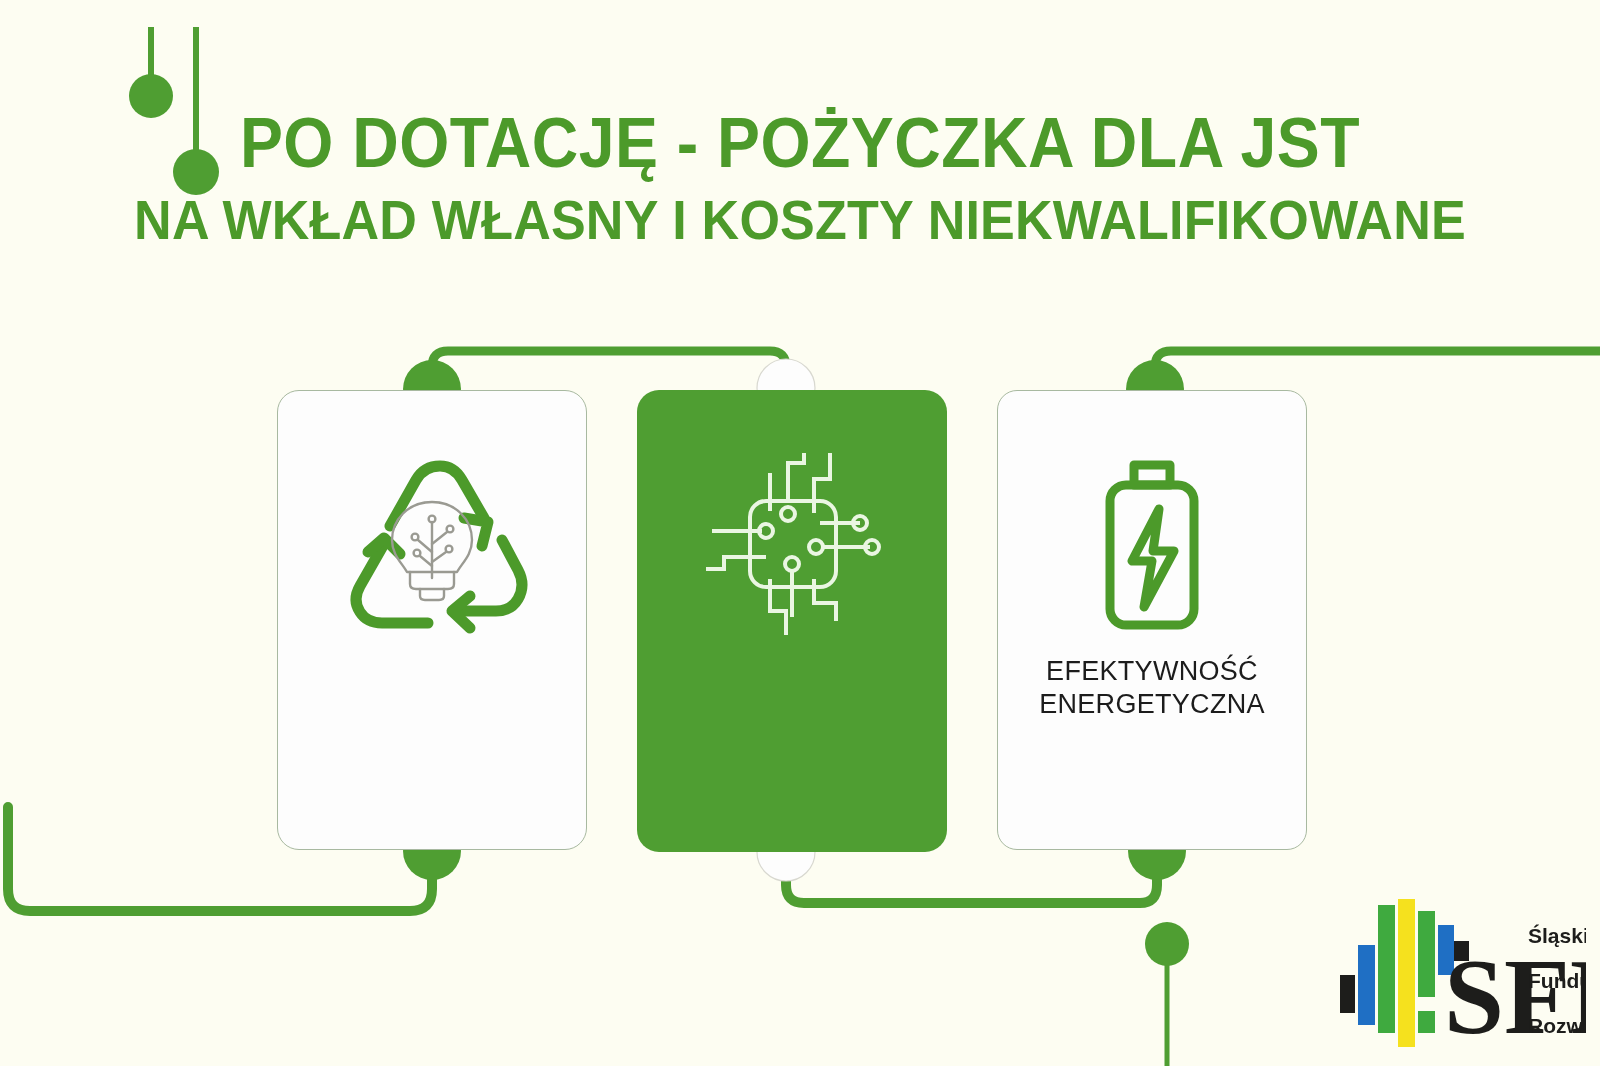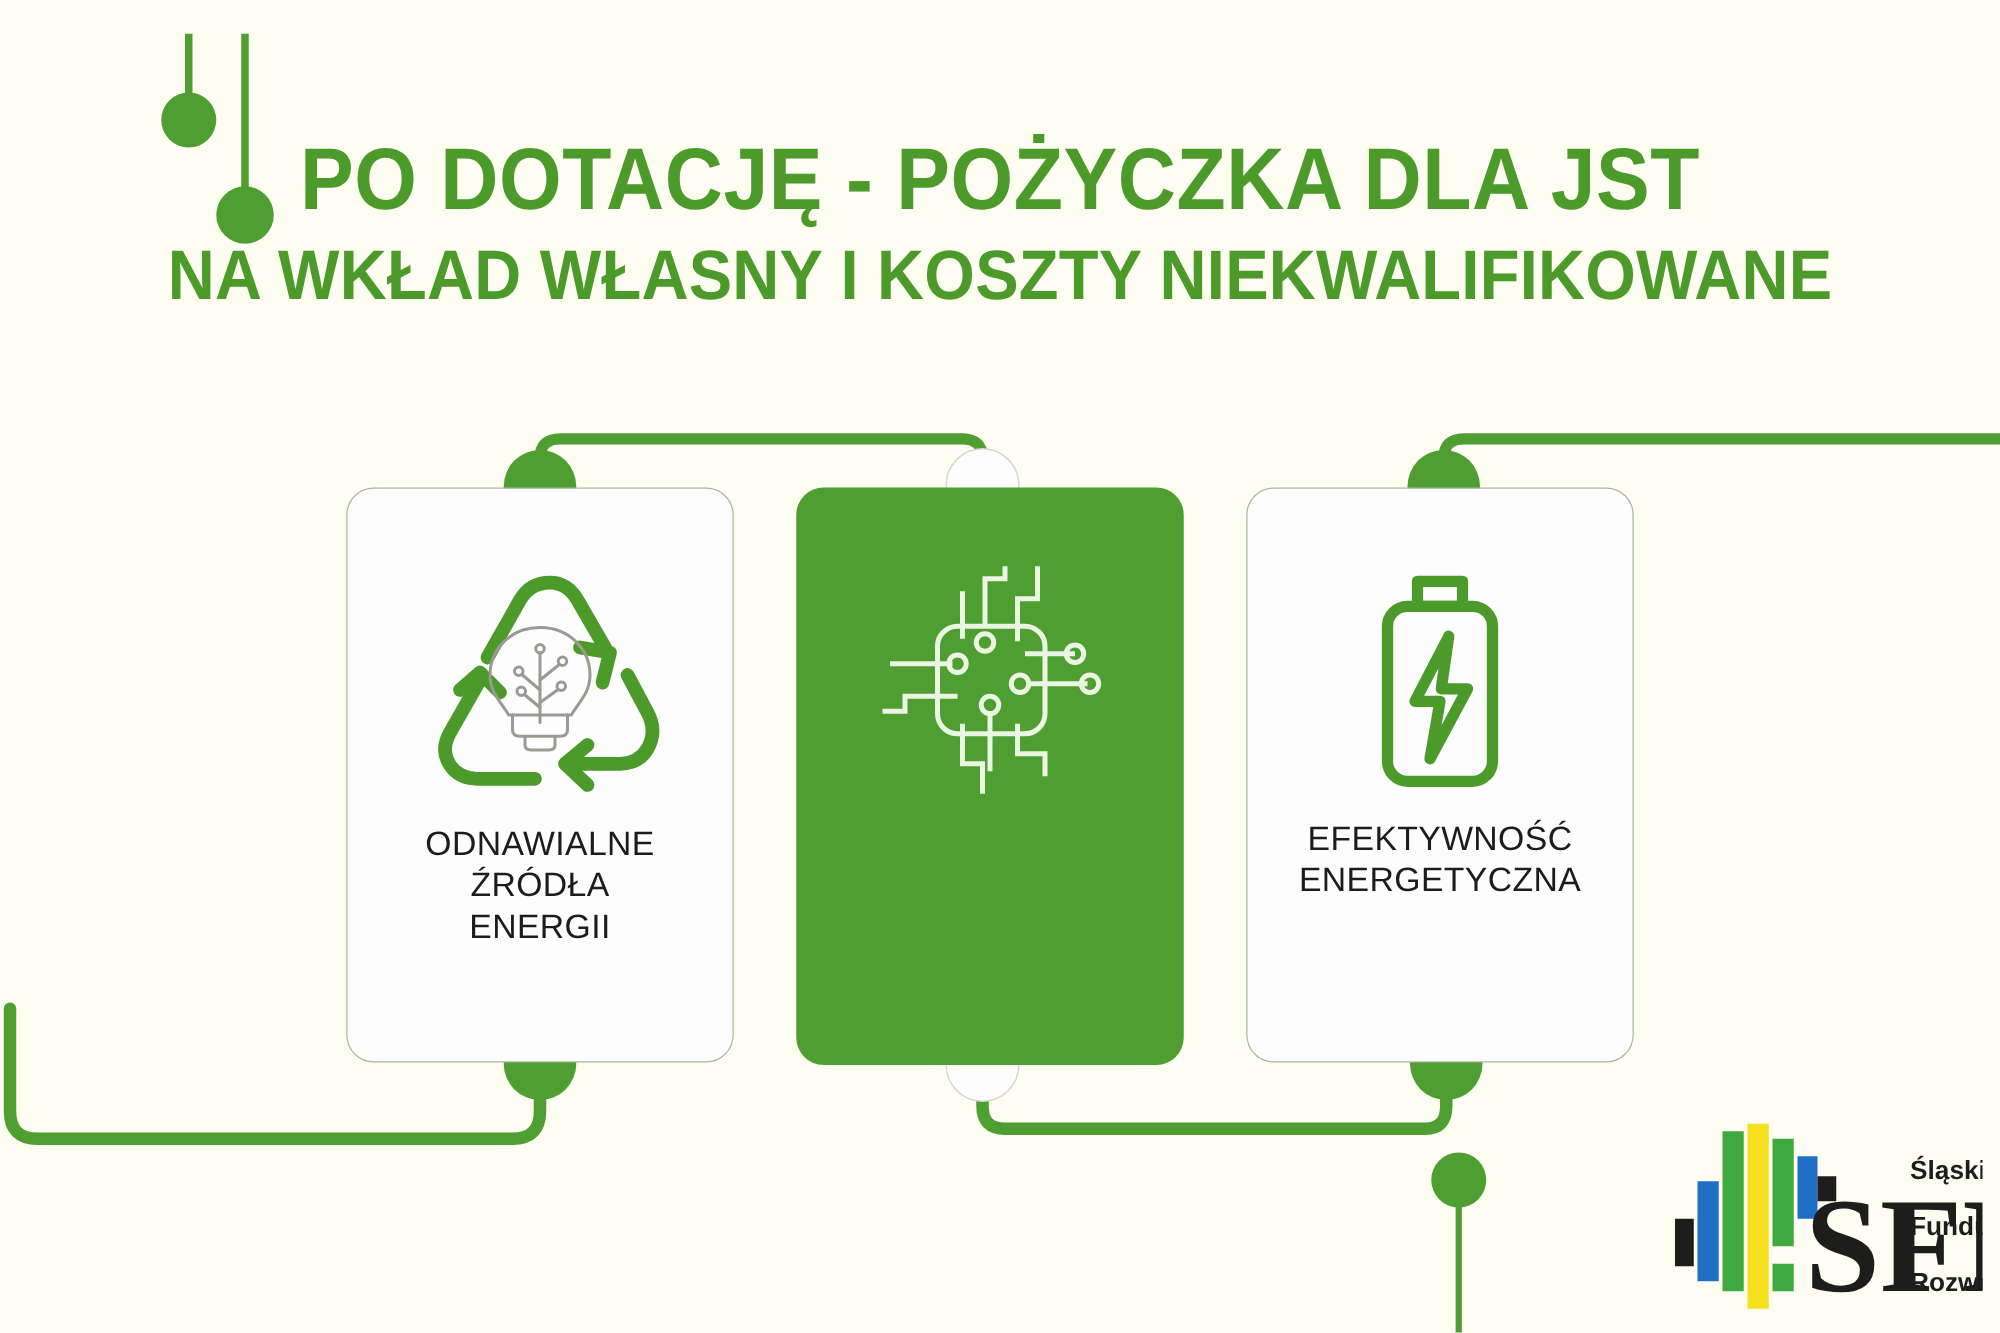--- a/index.html
+++ b/index.html
@@ -78,21 +78,21 @@
   .card-light {
     background: #fdfdfd;
     border: 1.4px solid #a8b9a0;
   }
   .card-accent {
     background: #4f9e32;
     border: none;
   }
   #card-1 { left: 277px; top: 363px; }
   #card-2 { left: 637px; top: 363px; height: 462px; }
-  #card-3 { left: 997px; top: 363px; }
+  #card-3 { left: 997px; top: 363px; border-radius: 20px; }
 
   .card-icon {
     margin-top: 52px;
     height: 200px;
     display: flex;
     align-items: center;
     justify-content: center;
   }
   #card-2 .card-icon { margin-top: 56px; }
   #card-3 .card-icon { margin-top: 48px; }
@@ -191,23 +191,20 @@
           <path d="M100 118 L88 108"></path>
           <path d="M100 114 L114 104"></path>
           <circle cx="100" cy="71" r="3.4"></circle>
           <circle cx="83" cy="89" r="3.4"></circle>
           <circle cx="118" cy="81" r="3.4"></circle>
           <circle cx="85" cy="105" r="3.4"></circle>
           <circle cx="117" cy="101" r="3.4"></circle>
         </g>
       </svg>
     </div>
-    <div class="card-label">ODNAWIALNE
-ŹRÓDŁA
-ENERGII</div>
   </div>
 
   <div id="card-2" class="card card-accent">
     <div class="card-icon">
       <svg width="200" height="190" viewBox="0 0 200 190" xmlns="http://www.w3.org/2000/svg">
         <g fill="none" stroke="#eaf6e2" stroke-width="4" stroke-linecap="butt" stroke-linejoin="miter">
 
           <rect x="58" y="50" width="86" height="86" rx="16" ry="16"></rect>
 
           <path d="M78 22 L78 60"></path>

